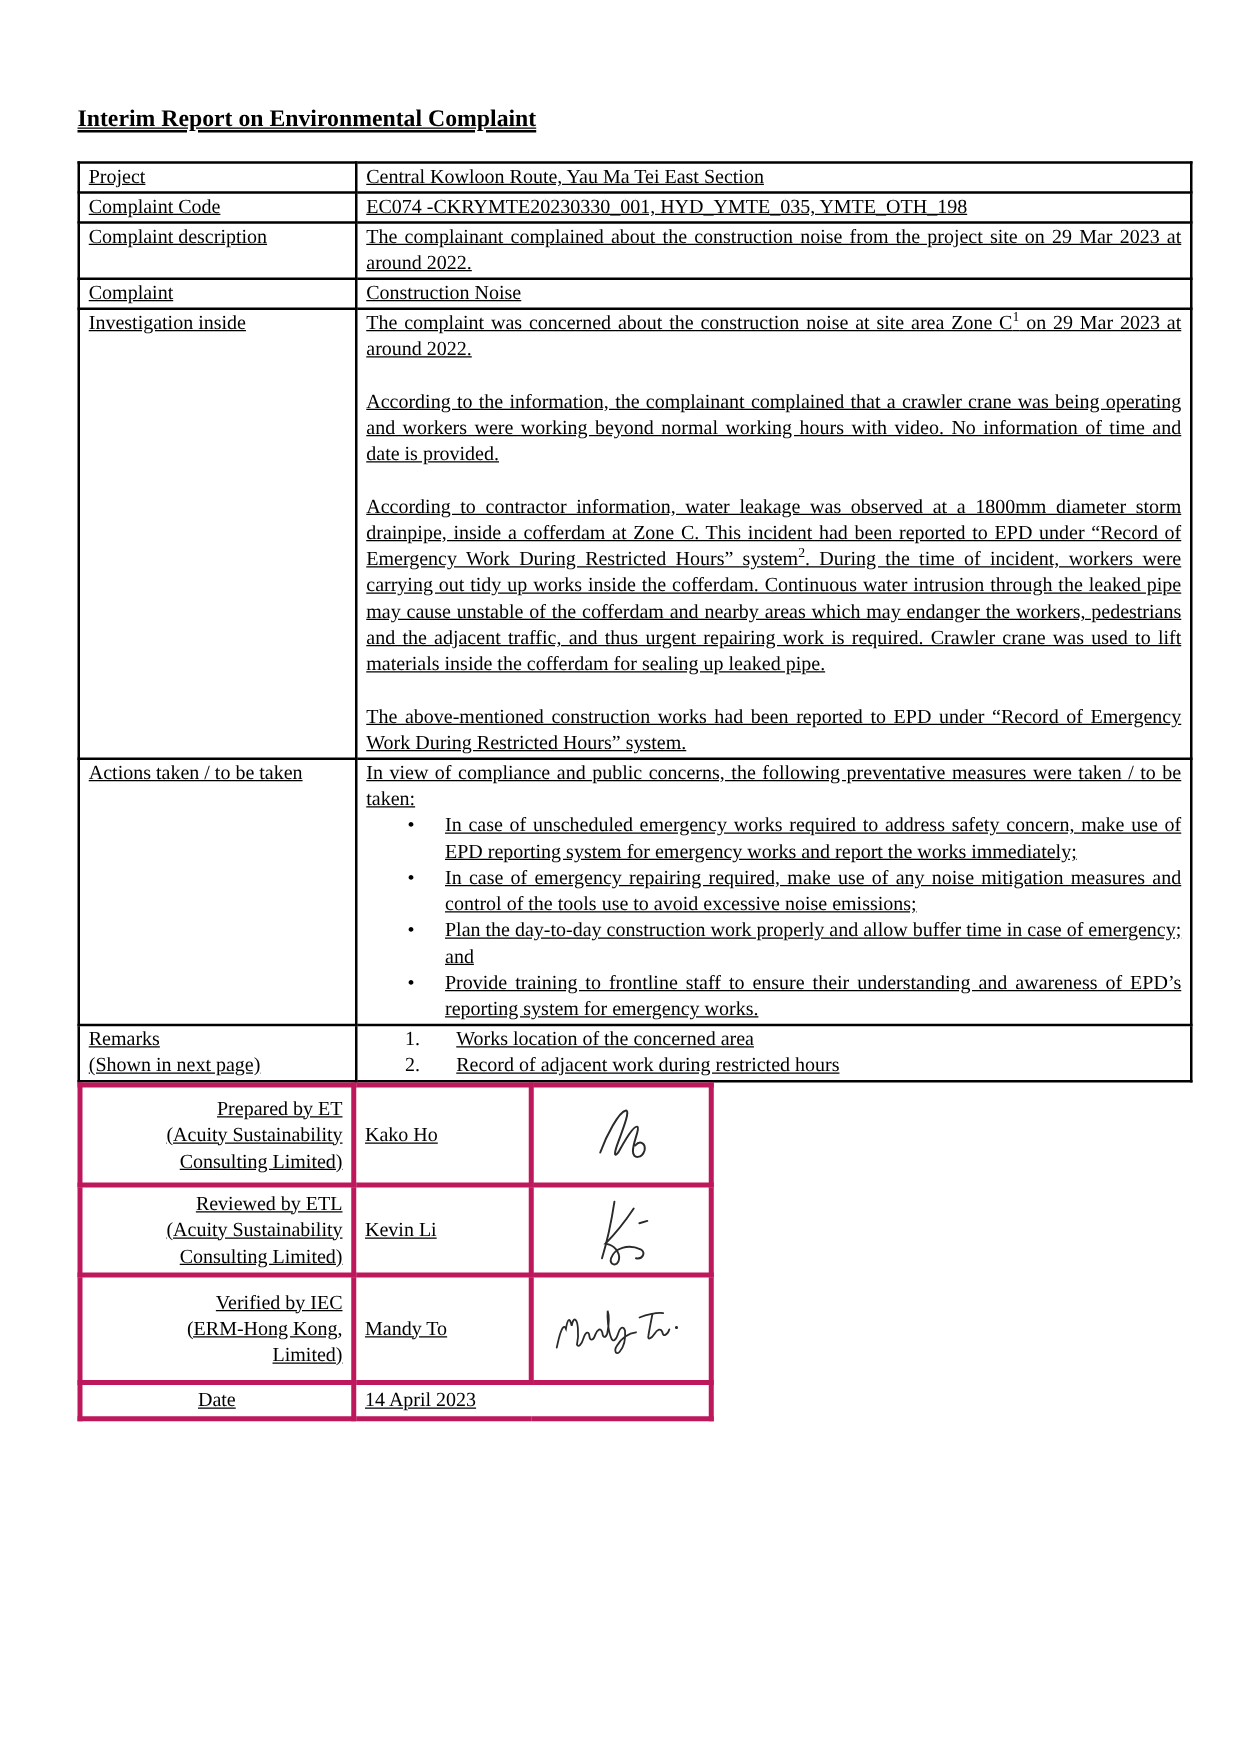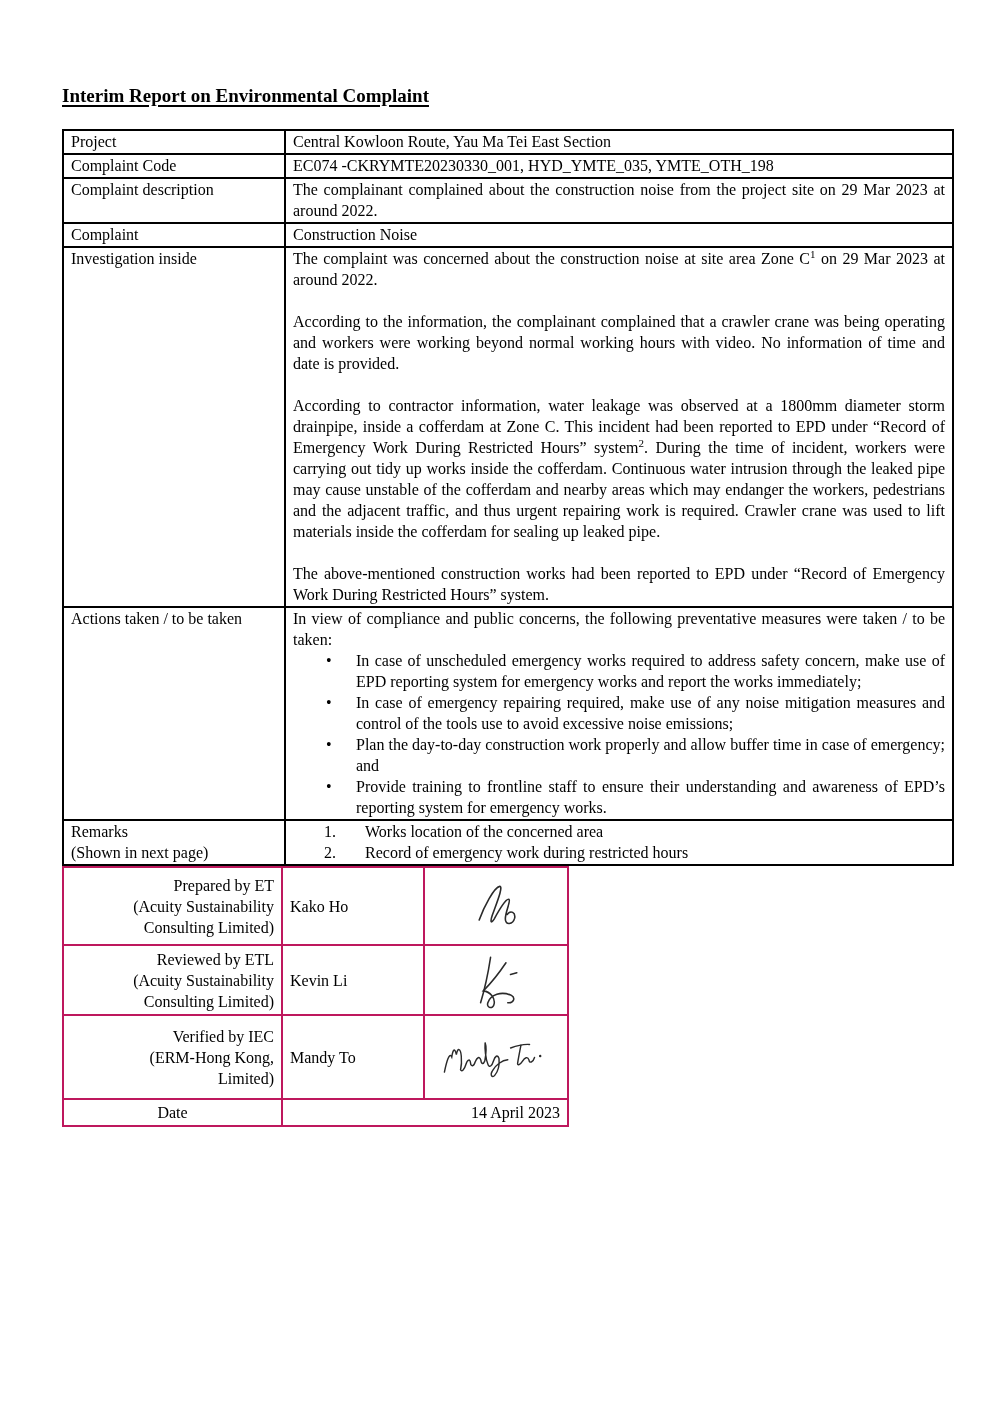--- a/index.html
+++ b/index.html
@@ -10,20 +10,21 @@
     font-family: "Liberation Serif", "DejaVu Serif", serif;
     font-size: 16px;
     line-height: 21px;
     color: #000;
   }
   .page {
     box-sizing: border-box;
     width: 992px; height: 1403px;
     padding: 84px 40px 12px 62px;
     background: #fff;
+    text-decoration: underline;
   }
   .doc-title {
     font-size: 19px;
     font-weight: bold;
     text-decoration: underline;
     text-decoration-thickness: 2px;
     text-underline-offset: 3px;
     margin: 0 0 21px 0;
     line-height: 24px;
   }
@@ -71,32 +72,32 @@
     position: absolute;
     left: -41px;
   }
   table.signoff {
     border-collapse: collapse;
     table-layout: fixed;
     width: 505px;
     margin-top: 0;
   }
   table.signoff td {
-    border: 2px solid #be185d;
+    border: 4px solid #be185d;
     vertical-align: middle;
     padding: 2px 7px;
   }
   td.role-cell {
     text-align: right;
     white-space: pre-line;
   }
   td.name-cell { text-align: left; }
   td.sig-cell { text-align: center; padding: 1px 2px; }
   td.date-label-cell { text-align: center; height: 20px; }
-  td.date-value-cell { text-align: right; padding-right: 45px; }
+  td.date-value-cell { text-align: left; padding-right: 45px; }
   tr.sig-row-1 td { height: 72px; }
   tr.sig-row-2 td { height: 64px; }
   tr.sig-row-3 td { height: 78px; }
   .sig-svg { display: inline-block; vertical-align: middle; }
   .sig-tilt { transform: rotate(-5deg); }
 </style>
 </head>
 <body>
 
 <div class="page">
@@ -145,21 +146,21 @@
             <li>Provide training to frontline staff to ensure their understanding and awareness of EPD’s reporting system for emergency works.</li>
           </ul>
         </td>
       </tr>
       <tr>
         <td class="label-cell">Remarks
 (Shown in next page)</td>
         <td>
           <ol class="remarks-list">
             <li>Works location of the concerned area</li>
-            <li>Record of emergency work during restricted hours</li>
+            <li>Record of adjacent work during restricted hours</li>
           </ol>
         </td>
       </tr>
     </tbody>
   </table>
 
   <table class="signoff">
     <colgroup>
         <col style="width:219px">
         <col style="width:142px">

